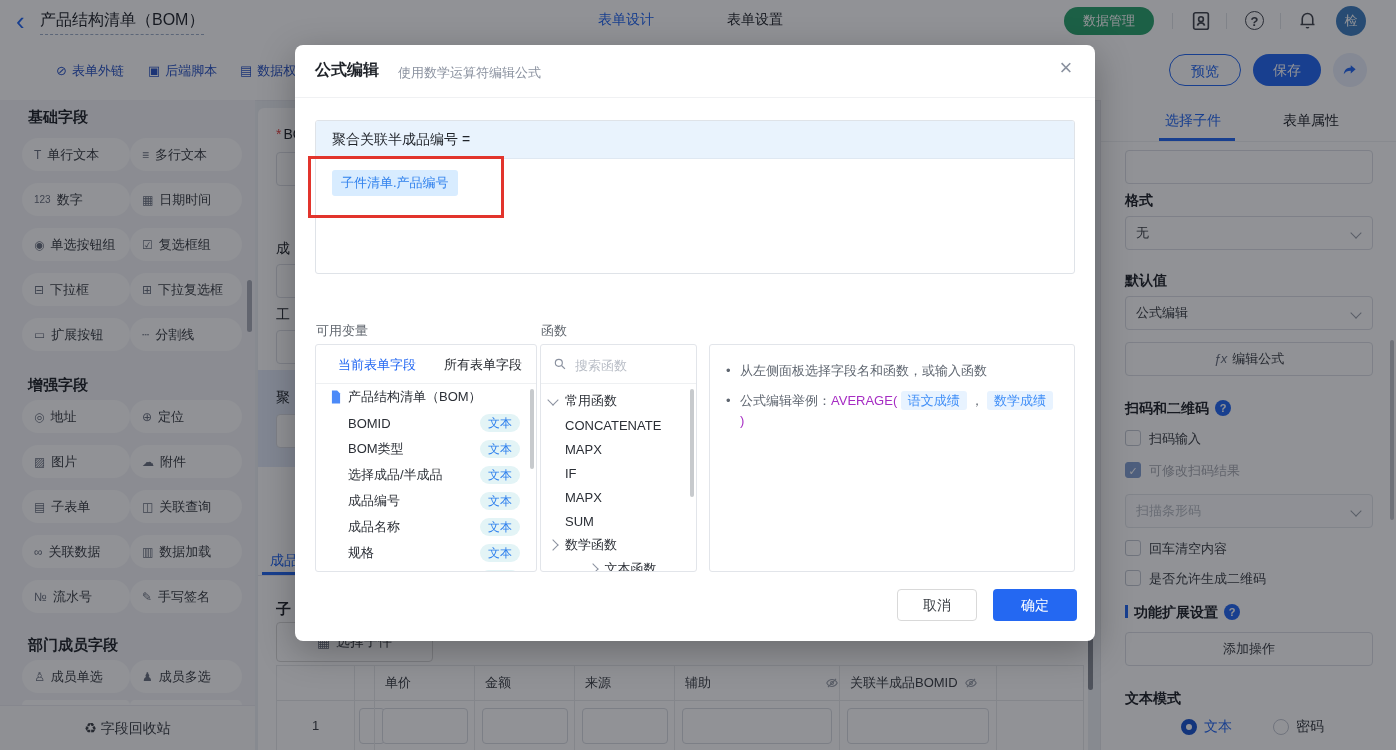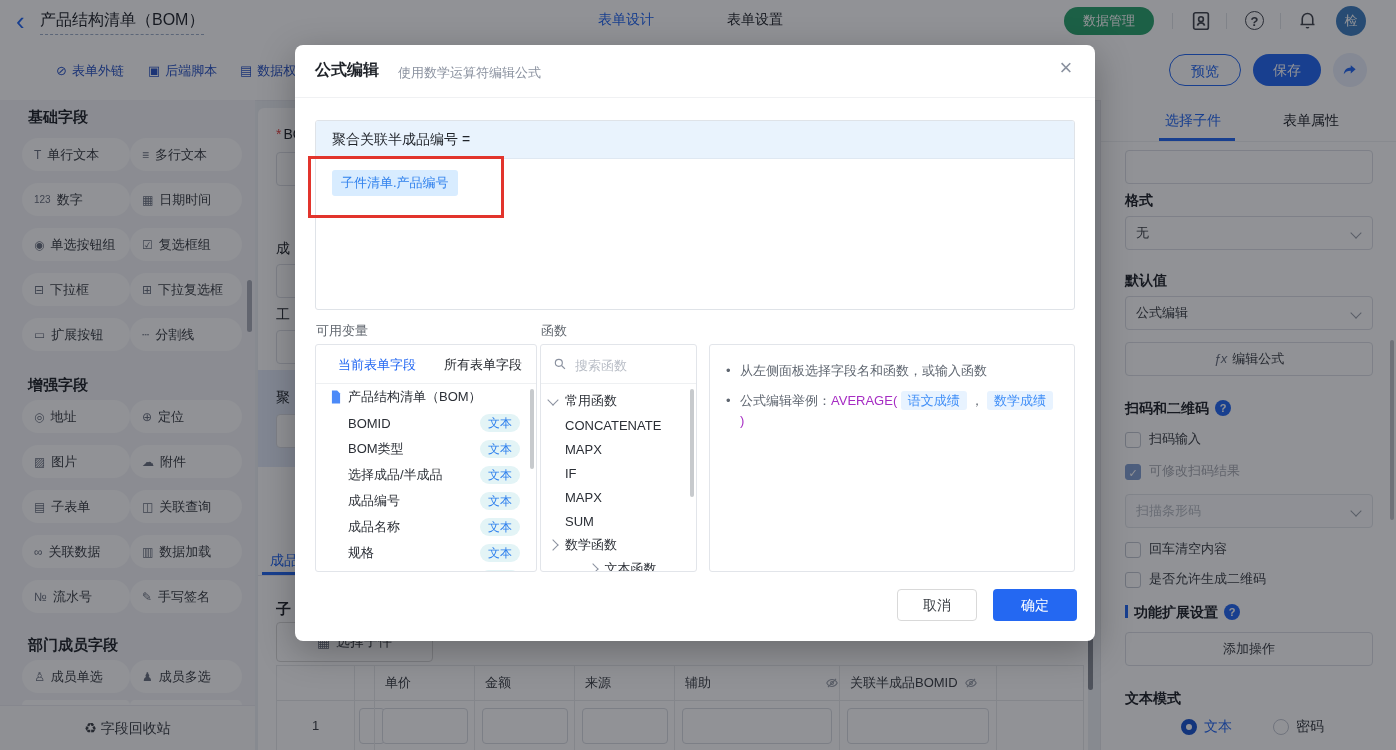--- a/index.html
+++ b/index.html
@@ -48,37 +48,37 @@
   
   .rpanel{position:absolute;left:1100px;top:100px;width:296px;height:650px;background:#fff;border-left:1px solid #e6e8ec;}
   .rp-tab{position:absolute;top:12px;font-size:14px;cursor:pointer;color:#1f2329;}
   .rp-tab.active{color:#2468F2;}
   .rp-underline{position:absolute;left:58px;top:38px;width:76px;height:3px;background:#2468F2;}
   .rp-div{position:absolute;left:0;top:41px;width:296px;height:1px;background:#eef0f2;}
   .rp-lbl{position:absolute;left:24px;font-size:14px;font-weight:bold;color:#1f2329;white-space:nowrap;}
   .rp-inp{position:absolute;left:24px;width:248px;height:34px;border:1px solid #dcdfe5;border-radius:4px;background:#fff;box-sizing:border-box;font-size:13px;color:#3c4046;line-height:32px;padding:0 10px;}
   .chev{position:absolute;right:12px;top:12px;width:7px;height:7px;border-right:1.5px solid #9aa0aa;border-bottom:1.5px solid #9aa0aa;transform:rotate(45deg);}
   .rp-btn{position:absolute;left:24px;width:248px;height:34px;border:1px solid #dcdfe5;border-radius:4px;background:#fff;text-align:center;line-height:32px;font-size:13px;color:#3c4046;cursor:pointer;box-sizing:border-box;}
-  .cbrow{position:absolute;left:24px;display:flex;align-items:flex-end;font-size:13px;color:#3c4046;cursor:pointer;}
+  .cbrow{position:absolute;left:24px;display:flex;align-items:flex-start;font-size:13px;color:#3c4046;cursor:pointer;}
   .cbx{width:16px;height:16px;border:1px solid #c3c8d2;border-radius:3px;background:#fff;box-sizing:border-box;margin-right:8px;flex:none;}
   .cbx.checked{background:#84A0D2;border-color:#84A0D2;color:#fff;font-size:11px;text-align:center;line-height:16px;}
   .muted{color:#a8abb2;}
   .qblue{display:inline-block;width:16px;height:16px;border-radius:50%;background:#2468F2;color:#fff;font-size:11px;text-align:center;line-height:16px;margin-left:6px;vertical-align:1px;}
   .secbar{display:inline-block;width:3px;height:13px;background:#2468F2;margin-right:6px;vertical-align:-1px;}
   .rdo{width:16px;height:16px;border-radius:50%;border:1px solid #c3c8d2;background:#fff;box-sizing:border-box;margin-right:7px;flex:none;}
   .rdo.sel{border:5px solid #1A56CF;}
   .rdorow{position:absolute;display:flex;align-items:center;font-size:14px;cursor:pointer;}
   
   .overlay{position:absolute;left:0;top:0;width:1396px;height:750px;background:rgba(10,14,22,0.45);z-index:40;}
   .modal{position:absolute;left:295px;top:45px;width:800px;height:596px;background:#fff;border-radius:8px;z-index:50;box-shadow:0 10px 36px rgba(0,0,0,.28);}
   .m-title{position:absolute;left:20px;top:15px;font-size:16px;font-weight:bold;color:#1f2329;}
   .m-sub{position:absolute;left:103px;top:19px;font-size:13px;color:#8a919f;}
   .m-close{position:absolute;left:758px;top:10px;font-size:22px;color:#8a919f;cursor:pointer;width:26px;text-align:center;}
   .m-hdiv{position:absolute;left:0;top:52px;width:800px;height:1px;background:#f0f1f3;}
-  .f-box{position:absolute;left:20px;top:75px;width:760px;height:190px;border:1px solid #dfe3e8;border-radius:3px;box-sizing:border-box;overflow:hidden;}
+  .f-box{position:absolute;left:20px;top:75px;width:760px;height:154px;border:1px solid #dfe3e8;border-radius:3px;box-sizing:border-box;overflow:hidden;}
   .f-band{height:37px;background:#e9f3fd;border-bottom:1px solid #dfe8f2;display:flex;align-items:center;padding-left:16px;font-size:14px;color:#1f2329;}
   .f-chip{position:absolute;left:37px;top:50px;background:#d8ecff;color:#2F80ED;font-size:13px;padding:4px 9px;border-radius:3px;cursor:pointer;}
   .p-lbl{position:absolute;top:277px;font-size:13px;color:#60666e;}
   .panel{position:absolute;top:299px;height:228px;border:1px solid #e2e5ea;border-radius:3px;box-sizing:border-box;overflow:hidden;background:#fff;}
   .v-tab{position:absolute;top:11px;font-size:13px;cursor:pointer;color:#1f2329;}
   .v-tab.active{color:#2468F2;}
   .p-topdiv{position:absolute;left:0;top:38px;width:100%;height:1px;background:#eef0f2;}
   .t-row{position:absolute;left:0;width:100%;height:24px;display:flex;align-items:center;font-size:13px;color:#2b2f36;cursor:pointer;}
   .t-pill{position:absolute;background:#e3f4f6;color:#2F80ED;font-size:12px;border-radius:10px;padding:1px 8px;line-height:16px;}
   .cv-chev{width:7px;height:7px;border-right:1.4px solid #8a919f;border-bottom:1.4px solid #8a919f;display:inline-block;flex:none;}

